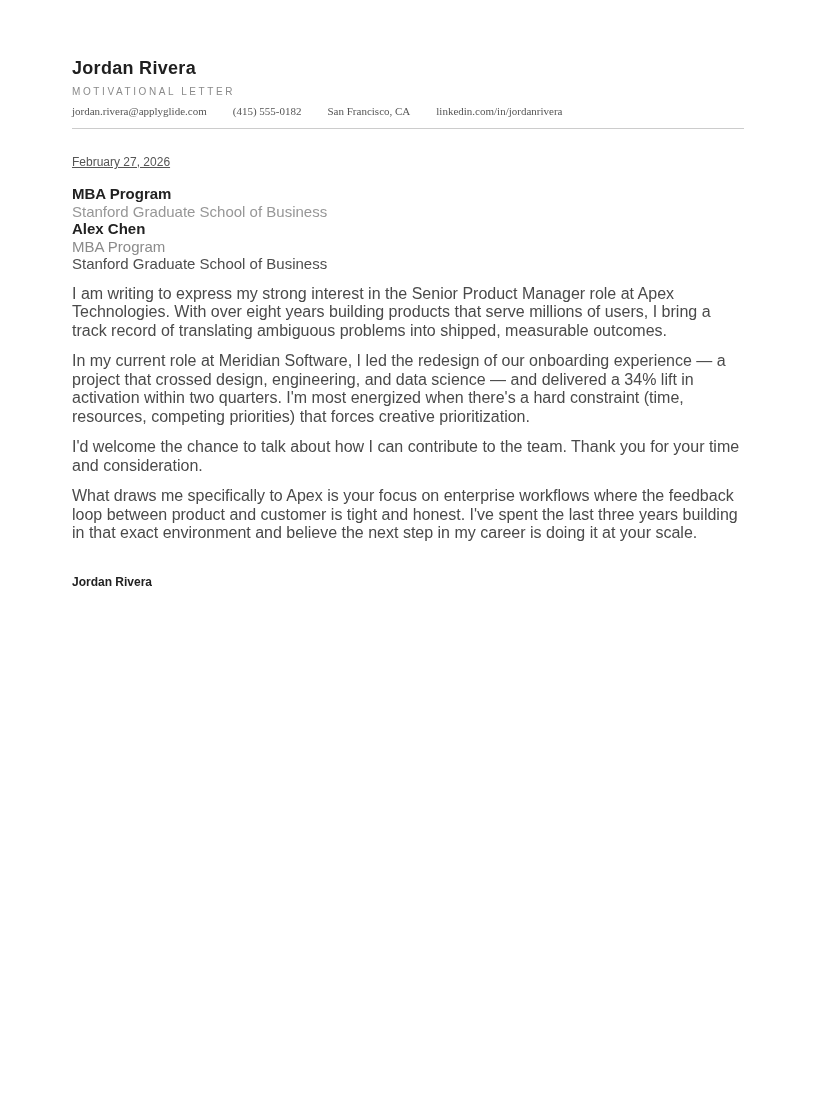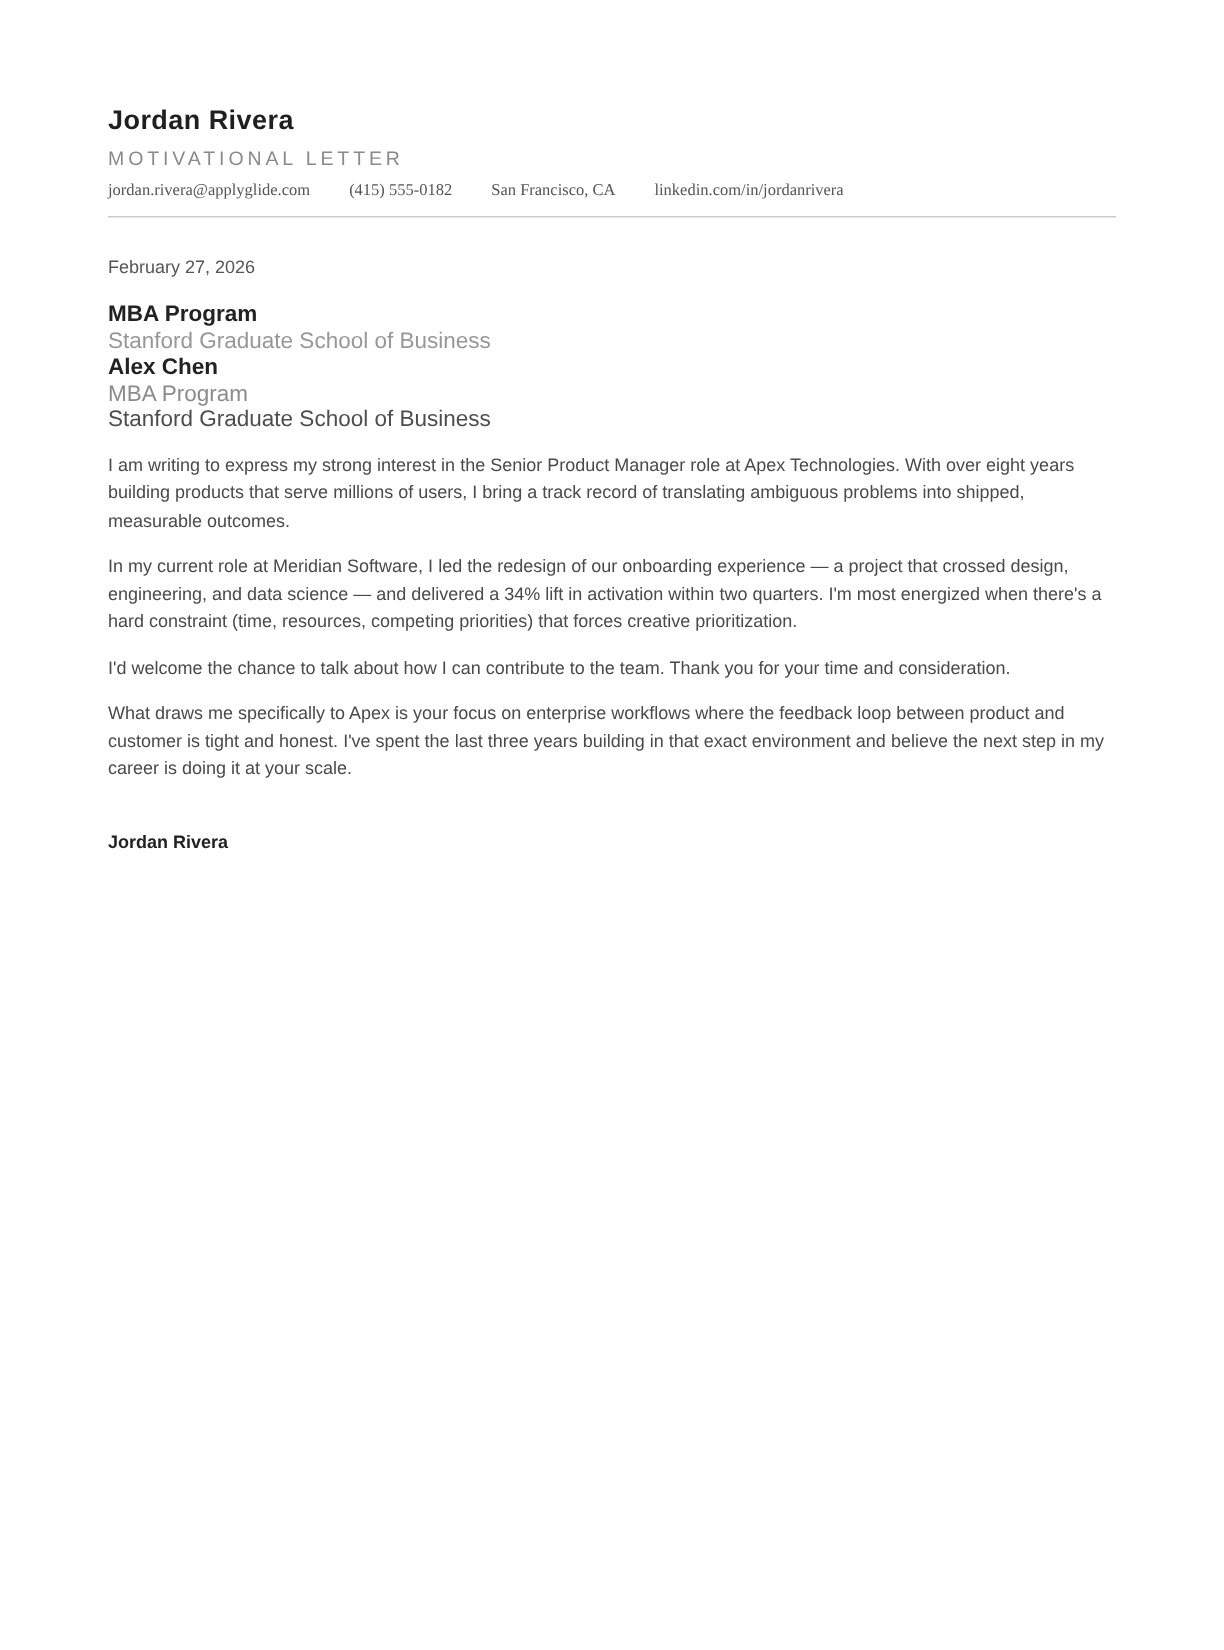--- a/index.html
+++ b/index.html
@@ -7,34 +7,34 @@
   body {
     width: 816px;
     height: 1100px;
     margin: 0 auto;
     font-family: "Liberation Sans", "DejaVu Sans", sans-serif;
     color: #444444;
     overflow: hidden;
   }
   .letter {
     width: 672px;
-    margin: 12px auto;
+    margin: 0 auto;
     padding-top: 57px;
   }
   
   .name {
     font-size: 18px;
     line-height: 22px;
     font-weight: bold;
     letter-spacing: 0.3px;
     color: #1f1f1f;
   }
   .doc-type {
     margin-top: 7px;
-    font-size: 13px;
+    font-size: 10px;
     letter-spacing: 2.6px;
     color: #8a8a8a;
     text-transform: uppercase;
   }
   .contact-row {
     margin-top: 8px;
     font-size: 11px;
     color: #555555;
     display: flex;
     flex-wrap: nowrap;
@@ -47,40 +47,41 @@
     border: none;
     border-top: 1.5px solid #cccccc;
     height: 0;
   }
   
   .date {
     margin-top: 24px;
     font-size: 12px;
     line-height: 18px;
     color: #555555;
+    text-decoration: underline;
   }
   .recipient {
     margin-top: 14px;
     font-size: 15px;
     line-height: 17.5px;
   }
   .recipient .r-bold { font-weight: bold; color: #222222; }
   .recipient .r-light { color: #979797; }
   .recipient .r-mid { color: #8b8b8b; }
   .recipient .r-dark { color: #4d4d4d; }
   .salutation {
     margin-top: 21px;
     font-size: 12px;
     line-height: 18.5px;
     font-weight: bold;
     color: #222222;
   }
   .para {
     margin-top: 12px;
-    font-size: 12px;
+    font-size: 16px;
     line-height: 18.5px;
     color: #4a4a4a;
   }
   .signature-block {
     margin-top: 30px;
     font-size: 12px;
     line-height: 18.5px;
     color: #4a4a4a;
   }
   .signature-name {

